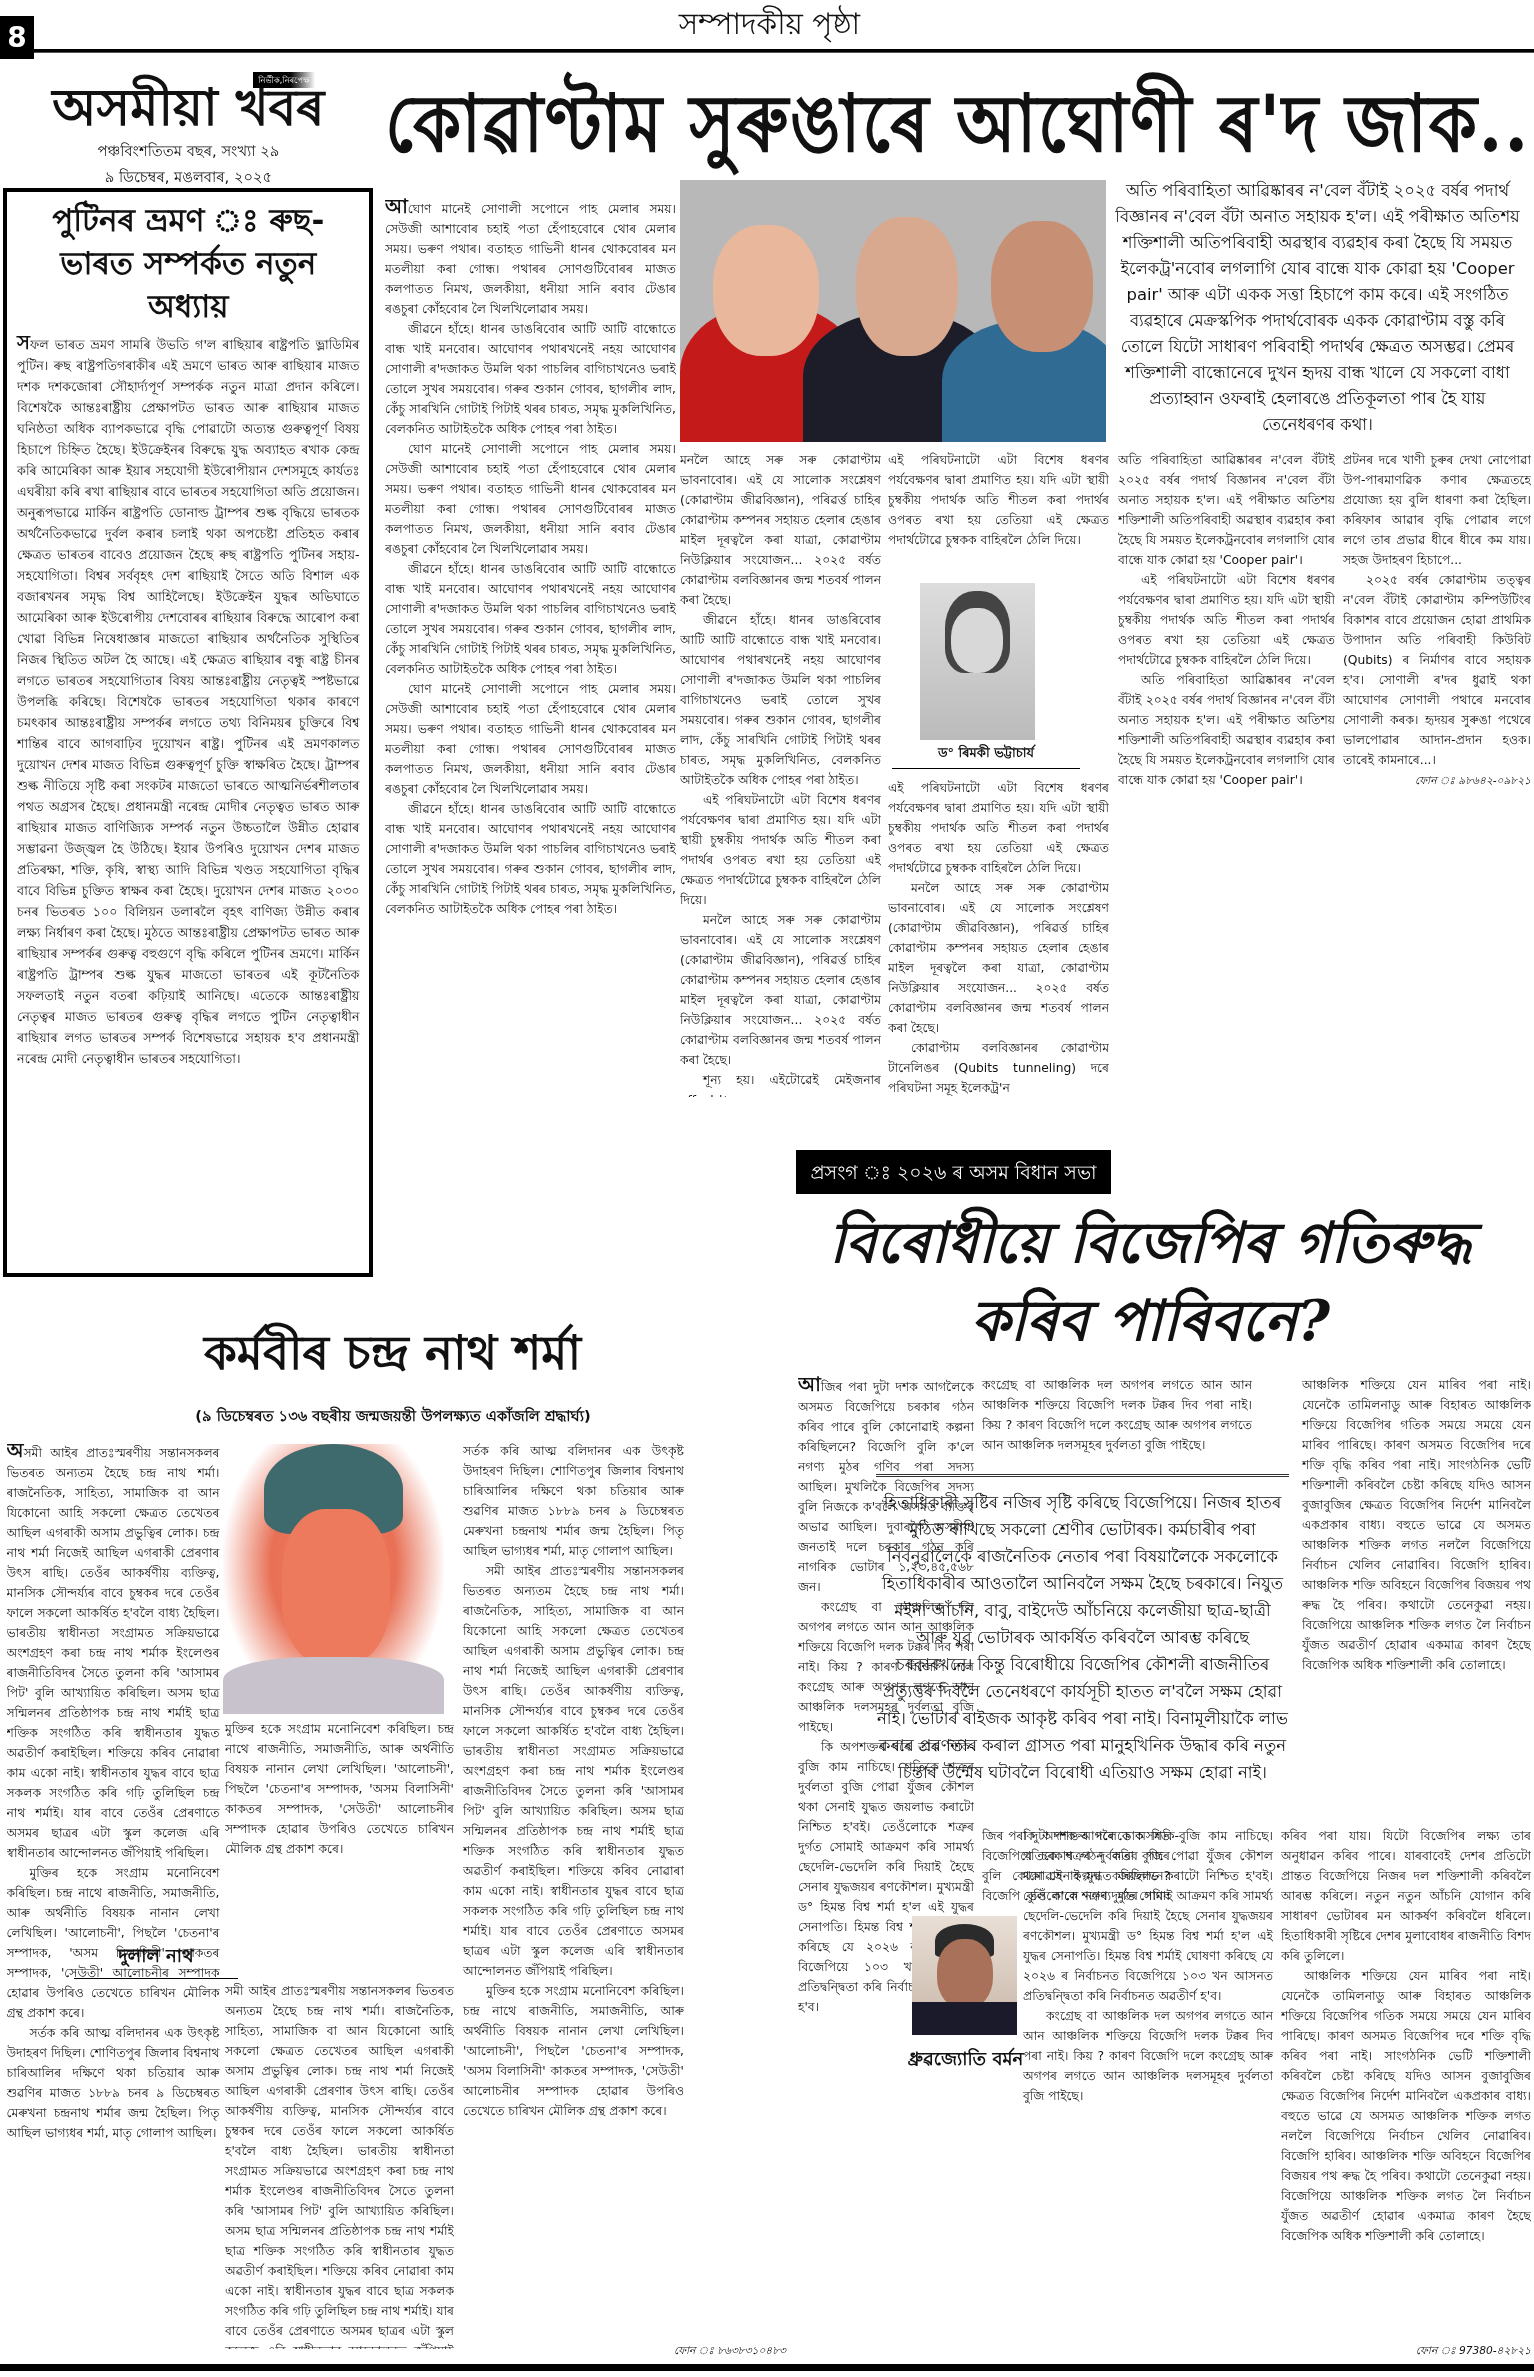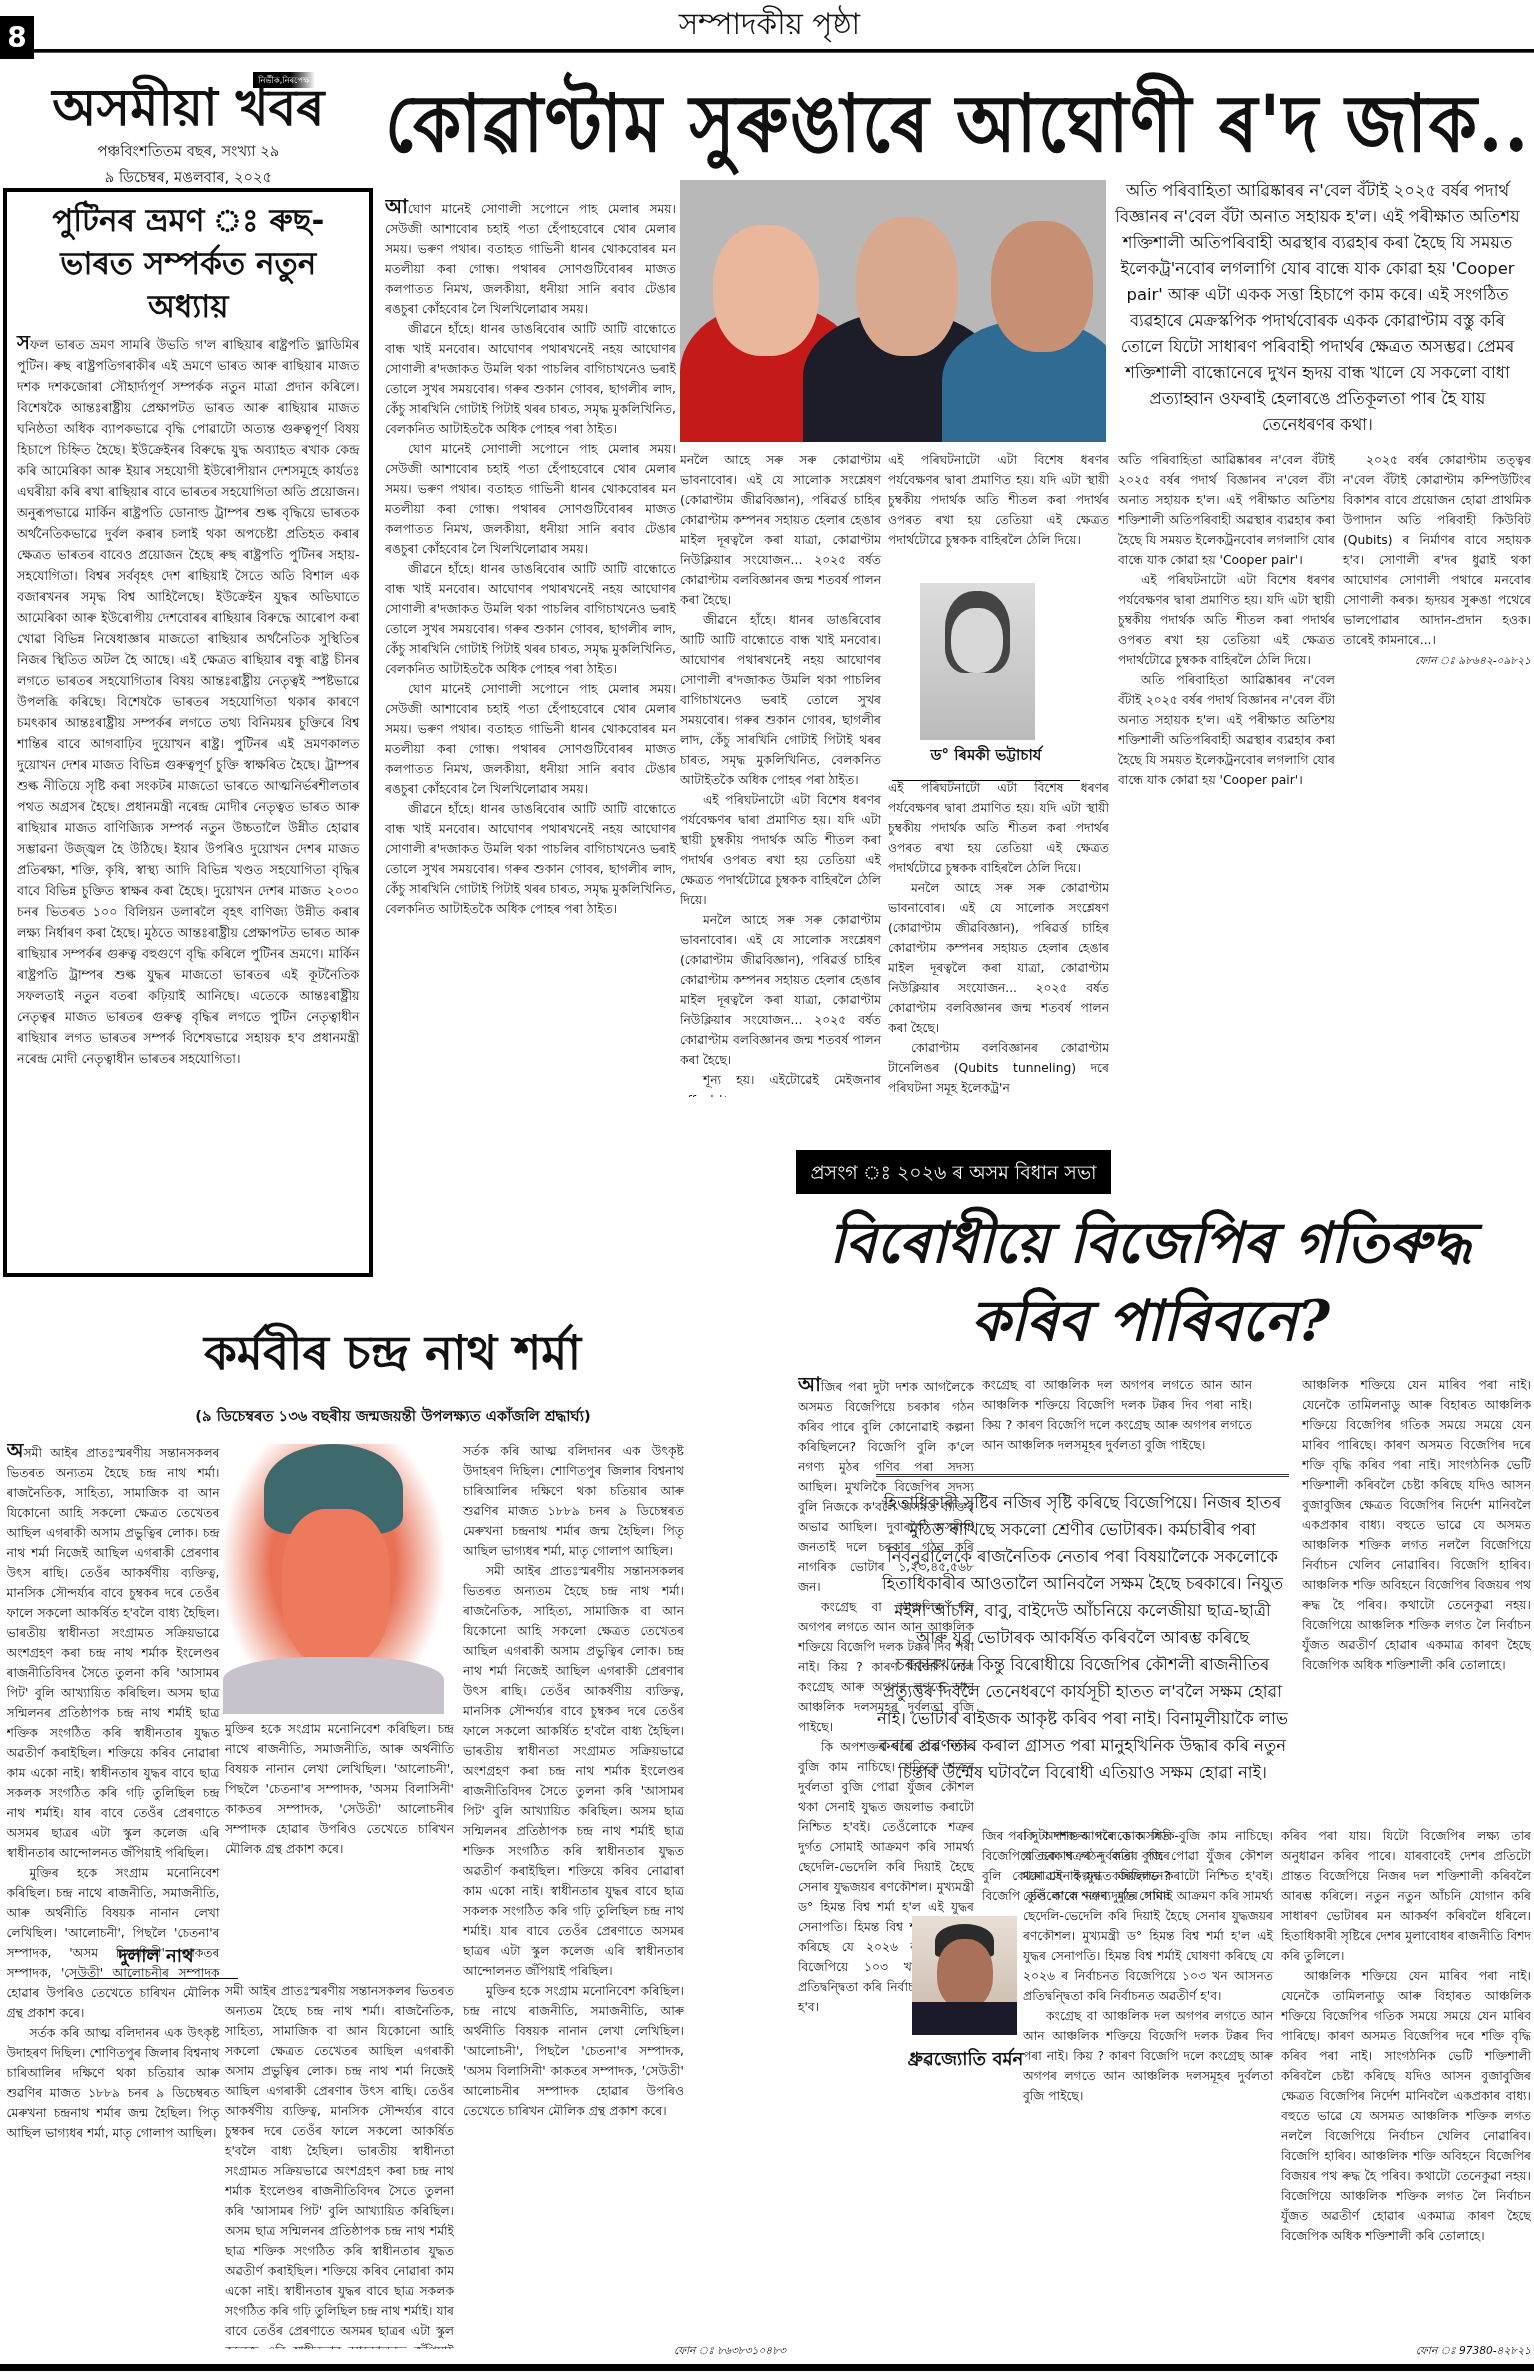--- a/index.html
+++ b/index.html
@@ -20,21 +20,21 @@
   .body-text { font-size: 12.7px; line-height: 21px; text-align: justify; font-family: "DejaVu Sans", sans-serif; }
   .dropcap { font-size: 19.6px; font-weight: bold; }
   .col { font-size: 12.3px; line-height: 20px; text-align: justify; overflow: hidden; }
   .col p { text-indent: 23px; }
   .col p.first { text-indent: 0; }
   .photo-trio { left: 680px; top: 180px; width: 426px; height: 262px; background: #b8b8b8; overflow: hidden; }
   .person { position: absolute; bottom: 0; border-radius: 50% 50% 0 0; }
   .face { position: absolute; border-radius: 45%; background: #e8b79c; }
   .pull-quote { left: 1113px; top: 178px; width: 409px; font-size: 16.4px; line-height: 26px; text-align: center; }
   .author-photo-1 { left: 920px; top: 583px; width: 115px; height: 157px; background: linear-gradient(#ddd,#bbb); overflow: hidden; }
-  .byline-1 { left: 892px; top: 743px; width: 188px; text-align: center; font-size: 15px; font-weight: bold; border-bottom: 1.6px solid #000; padding-bottom: 12px; }
+  .byline-1 { left: 892px; top: 743px; width: 188px; text-align: center; font-size: 13px; font-weight: bold; border-bottom: 1.6px solid #000; padding-bottom: 4px; }
   .prasanga { left: 796px; top: 1150px; width: 315px; height: 44px; background: #000; color: #fff; font-size: 19px; text-align: center; line-height: 44px; }
   .headline-2 { left: 770px; top: 1203px; width: 761px; text-align: center; font-size: 56px; font-weight: bold; font-style: italic; line-height: 78px; font-family: "DejaVu Serif", serif; }
   .headline-3 { left: 65px; top: 1320px; width: 655px; text-align: center; font-size: 47px; font-weight: bold; font-family: "DejaVu Serif", serif; line-height: 65px; }
   .subtitle-3 { left: 49px; top: 1404px; width: 688px; text-align: center; font-size: 14.7px; font-weight: bold; }
   .portrait { left: 223px; top: 1444px; width: 221px; height: 270px; background: radial-gradient(ellipse at 50% 45%, #f08060 0%, #e87055 40%, #fff 72%); overflow: hidden; }
   .byline-2 { left: 74px; top: 1942px; width: 164px; text-align: center; font-size: 18px; font-weight: bold; border-bottom: 1.6px solid #000; padding-bottom: 4.9px; }
   .author-photo-2 { left: 912px; top: 1916px; width: 105px; height: 119px; background: linear-gradient(#e9dfd6,#c8b6a8); overflow: hidden; }
   .byline-3 { left: 892px; top: 2045px; width: 147px; text-align: center; font-size: 18px; font-weight: bold; }
   .pull-quote-2 { left: 876px; top: 1474px; width: 413px; font-size: 16.4px; line-height: 27px; text-align: center; border-top: 3.3px double #333; padding-top: 11.5px; }
   .phone { font-size: 10.6px; font-style: italic; text-align: right; }
@@ -110,20 +110,21 @@
   <p>কোৱাণ্টাম বলবিজ্ঞানৰ কোৱাণ্টাম টানেলিঙৰ (Qubits tunneling) দৰে পৰিঘটনা সমূহ ইলেকট্ৰ'ন</p>
 </div>
 
 <div class="abs col" style="left:1118px; top:450px; width:217px; height:655px;">
   <p class="first">অতি পৰিবাহিতা আৱিষ্কাৰৰ ন'বেল বঁটাই ২০২৫ বৰ্ষৰ পদাৰ্থ বিজ্ঞানৰ ন'বেল বঁটা অনাত সহায়ক হ'ল। এই পৰীক্ষাত অতিশয় শক্তিশালী অতিপৰিবাহী অৱস্থাৰ ব্যৱহাৰ কৰা হৈছে যি সময়ত ইলেকট্ৰনবোৰ লগলাগি যোৰ বান্ধে যাক কোৱা হয় 'Cooper pair'।</p>
   <p>এই পৰিঘটনাটো এটা বিশেষ ধৰণৰ পৰ্যবেক্ষণৰ দ্বাৰা প্ৰমাণিত হয়। যদি এটা স্থায়ী চুম্বকীয় পদাৰ্থক অতি শীতল কৰা পদাৰ্থৰ ওপৰত ৰখা হয় তেতিয়া এই ক্ষেত্ৰত পদাৰ্থটোৱে চুম্বকক বাহিৰলৈ ঠেলি দিয়ে।</p>
   <p>অতি পৰিবাহিতা আৱিষ্কাৰৰ ন'বেল বঁটাই ২০২৫ বৰ্ষৰ পদাৰ্থ বিজ্ঞানৰ ন'বেল বঁটা অনাত সহায়ক হ'ল। এই পৰীক্ষাত অতিশয় শক্তিশালী অতিপৰিবাহী অৱস্থাৰ ব্যৱহাৰ কৰা হৈছে যি সময়ত ইলেকট্ৰনবোৰ লগলাগি যোৰ বান্ধে যাক কোৱা হয় 'Cooper pair'।</p>
 </div>
 
 <div class="abs col" style="left:1343px; top:450px; width:188px; height:647px;">
+  <p class="first">প্ৰটনৰ দৰে খাণী চুৰুৰ দেখা নোপোৱা উপ-পাৰমাণৱিক কণাৰ ক্ষেত্ৰতহে প্ৰযোজ্য হয় বুলি ধাৰণা কৰা হৈছিল। কৰিফাৰ আৱাৰ বৃদ্ধি পোৱাৰ লগে লগে তাৰ প্ৰভাৱ ধীৰে ধীৰে কম যায়। সহজ উদাহৰণ হিচাপে...</p>
   <p>২০২৫ বৰ্ষৰ কোৱাণ্টাম তত্ত্বৰ ন'বেল বঁটাই কোৱাণ্টাম কম্পিউটিংৰ বিকাশৰ বাবে প্ৰয়োজন হোৱা প্ৰাথমিক উপাদান অতি পৰিবাহী কিউবিট (Qubits) ৰ নিৰ্মাণৰ বাবে সহায়ক হ'ব। সোণালী ৰ'দৰ ধুৱাই থকা আঘোণৰ সোণালী পথাৰে মনবোৰ সোণালী কৰক। হৃদয়ৰ সুৰুঙা পথেৰে ভালপোৱাৰ আদান-প্ৰদান হওক। তাৰেই কামনাৰে...।</p>
   <div class="phone">ফোন ঃ ৯৮৬৪২-০৯৮২১</div>
 </div>
 
 <div class="abs prasanga">প্ৰসংগ ঃ ২০২৬ ৰ অসম বিধান সভা নিৰ্বাচনত</div>
 <div class="abs headline-2">বিৰোধীয়ে বিজেপিৰ গতিৰুদ্ধ কৰিব পাৰিবনে?</div>
 
 <div class="abs col" style="left:798px; top:1375px; width:176px; height:974px;">
   <p class="first"><span class="dropcap">আ</span><span>জিৰ পৰা দুটা দশক আগলৈকে অসমত বিজেপিয়ে চৰকাৰ গঠন কৰিব পাৰে বুলি কোনোৱাই কল্পনা কৰিছিলনে? বিজেপি বুলি ক'লে নগণ্য মুঠৰ গণিব পৰা সদস্য আছিল। মুখলিকৈ বিজেপিৰ সদস্য বুলি নিজকে ক'বলৈ অসমত ব্যক্তিৰ অভাৱ আছিল। দুবাৰকৈ অসমীয়া জনতাই দলে চৰকাৰ গঠন কৰি নাগৰিক ভোটাৰ ১,২৩,৪৫,৫৬৮ জন।</span></p>
   <p>কংগ্ৰেছ বা আঞ্চলিক দল অগপৰ লগতে আন আন আঞ্চলিক শক্তিয়ে বিজেপি দলক টক্কৰ দিব পৰা নাই। কিয় ? কাৰণ বিজেপি দলে কংগ্ৰেছ আৰু অগপৰ লগতে আন আঞ্চলিক দলসমূহৰ দুৰ্বলতা বুজি পাইছে।</p>

